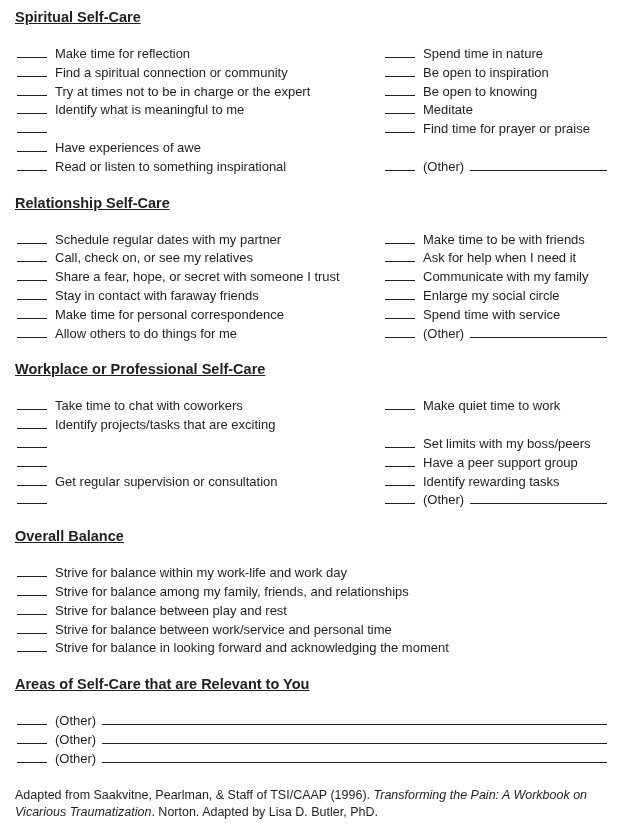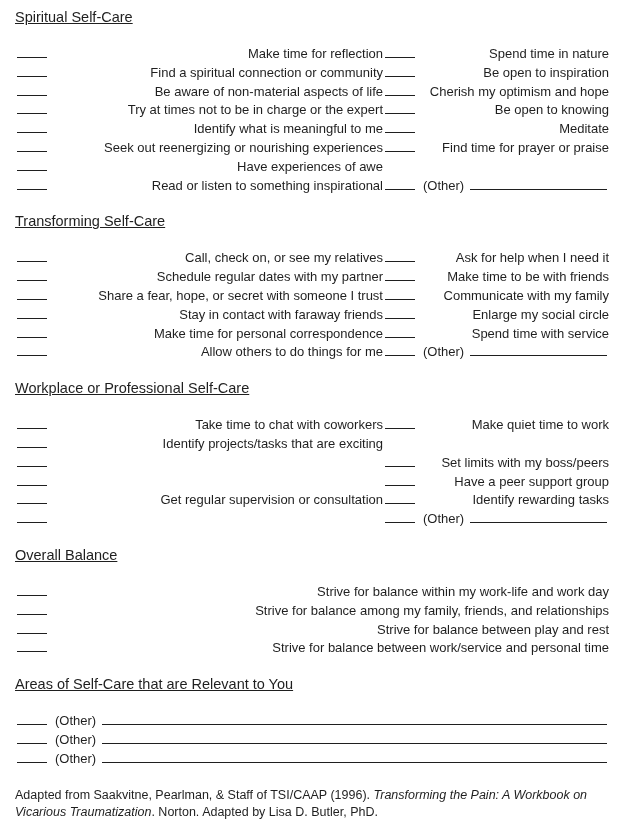--- a/index.html
+++ b/index.html
@@ -9,40 +9,39 @@
     box-sizing: border-box;
     padding: 9px 18px 0 15px;
     font-family: "Liberation Sans", sans-serif;
     font-size: 13px;
     color: #1f1f1f;
     overflow: hidden;
   }
   .section { margin-bottom: 18px; }
   .section-title {
     font-size: 14.5px;
-    font-weight: normal;
+    font-weight: bold;
     text-decoration: underline;
     line-height: 17px;
     margin: 0 0 19px 0;
   }
   .row {
     min-height: 18.8px;
     height: 18.8px;
   }
   .row.two-col {
     display: grid;
     grid-template-columns: 368px 1fr;
   }
   .row.one-col { display: block; }
   .item {
     display: flex;
     align-items: baseline;
     height: 18.8px;
     padding-left: 2px;
-    justify-content: space-between;
   }
   .blank {
     display: inline-block;
     height: 12px;
     border-bottom: 1.1px solid #1f1f1f;
     flex: none;
   }
   .rating-blank {
     width: 30px;
     margin-right: 8px;
@@ -84,51 +83,40 @@
             <span class="label">Find a spiritual connection or community</span>
           </div>
           <div class="item">
             <span class="blank rating-blank"></span>
             <span class="label">Be open to inspiration</span>
           </div>
         </div>
         <div class="row two-col">
           <div class="item">
             <span class="blank rating-blank"></span>
-            <span class="label">Be aware of non-material aspects of life</span>
-          </div>
-          <div class="item">
-            <span class="blank rating-blank"></span>
-            <span class="label">Cherish my optimism and hope</span>
-          </div>
-        </div>
-        <div class="row two-col">
-          <div class="item">
-            <span class="blank rating-blank"></span>
             <span class="label">Try at times not to be in charge or the expert</span>
           </div>
           <div class="item">
             <span class="blank rating-blank"></span>
             <span class="label">Be open to knowing</span>
           </div>
         </div>
         <div class="row two-col">
           <div class="item">
             <span class="blank rating-blank"></span>
             <span class="label">Identify what is meaningful to me</span>
           </div>
           <div class="item">
             <span class="blank rating-blank"></span>
             <span class="label">Meditate</span>
           </div>
         </div>
         <div class="row two-col">
           <div class="item">
             <span class="blank rating-blank"></span>
-            <span class="label">Seek out reenergizing or nourishing experiences</span>
           </div>
           <div class="item">
             <span class="blank rating-blank"></span>
             <span class="label">Find time for prayer or praise</span>
           </div>
         </div>
         <div class="row two-col">
           <div class="item">
             <span class="blank rating-blank"></span>
             <span class="label">Have experiences of awe</span>
@@ -140,44 +128,44 @@
             <span class="label">Read or listen to something inspirational</span>
           </div>
           <div class="item">
             <span class="blank rating-blank"></span>
             <span class="label">(Other)</span>
             <span class="blank write-blank"></span>
           </div>
         </div>
       </section>
       <section class="section">
-        <div class="section-title">Transforming Self-Care</div>
+        <div class="section-title">Relationship Self-Care</div>
+        <div class="row two-col">
+          <div class="item">
+            <span class="blank rating-blank"></span>
+            <span class="label">Schedule regular dates with my partner</span>
+          </div>
+          <div class="item">
+            <span class="blank rating-blank"></span>
+            <span class="label">Make time to be with friends</span>
+          </div>
+        </div>
         <div class="row two-col">
           <div class="item">
             <span class="blank rating-blank"></span>
             <span class="label">Call, check on, or see my relatives</span>
           </div>
           <div class="item">
             <span class="blank rating-blank"></span>
             <span class="label">Ask for help when I need it</span>
           </div>
         </div>
         <div class="row two-col">
           <div class="item">
             <span class="blank rating-blank"></span>
-            <span class="label">Schedule regular dates with my partner</span>
-          </div>
-          <div class="item">
-            <span class="blank rating-blank"></span>
-            <span class="label">Make time to be with friends</span>
-          </div>
-        </div>
-        <div class="row two-col">
-          <div class="item">
-            <span class="blank rating-blank"></span>
             <span class="label">Share a fear, hope, or secret with someone I trust</span>
           </div>
           <div class="item">
             <span class="blank rating-blank"></span>
             <span class="label">Communicate with my family</span>
           </div>
         </div>
         <div class="row two-col">
           <div class="item">
             <span class="blank rating-blank"></span>
@@ -284,20 +272,26 @@
         <div class="row one-col">
           <div class="item">
             <span class="blank rating-blank"></span>
             <span class="label">Strive for balance between play and rest</span>
           </div>
         </div>
         <div class="row one-col">
           <div class="item">
             <span class="blank rating-blank"></span>
             <span class="label">Strive for balance between work/service and personal time</span>
+          </div>
+        </div>
+        <div class="row one-col">
+          <div class="item">
+            <span class="blank rating-blank"></span>
+            <span class="label">Strive for balance in looking forward and acknowledging the moment</span>
           </div>
         </div>
       </section>
       <section class="section">
         <div class="section-title">Areas of Self-Care that are Relevant to You</div>
         <div class="row one-col">
           <div class="item">
             <span class="blank rating-blank"></span>
             <span class="label">(Other)</span>
             <span class="blank write-blank"></span>

